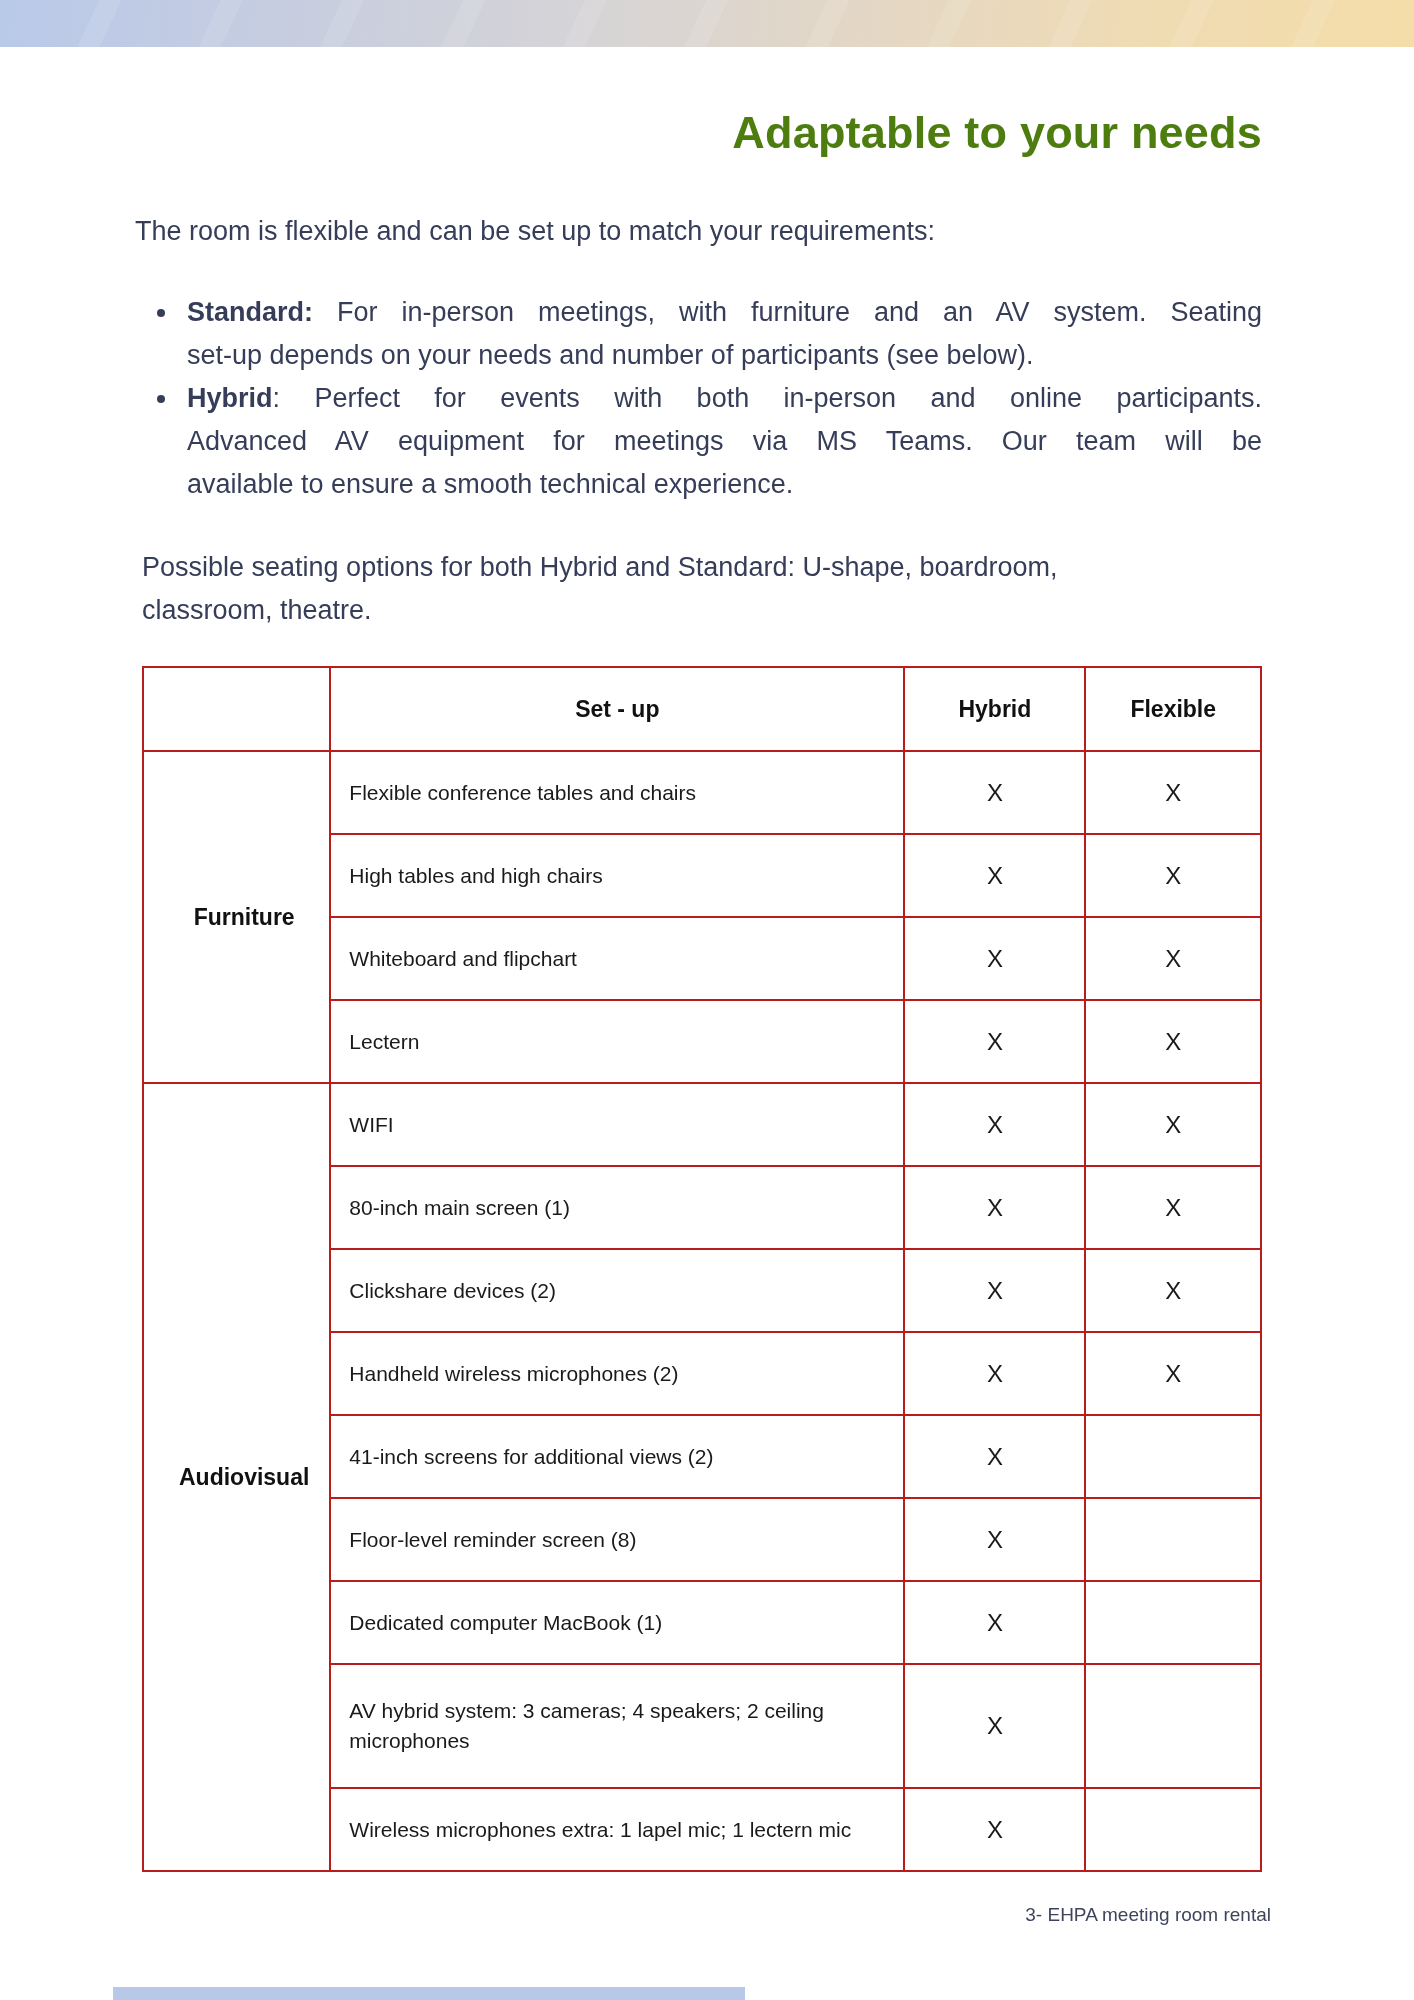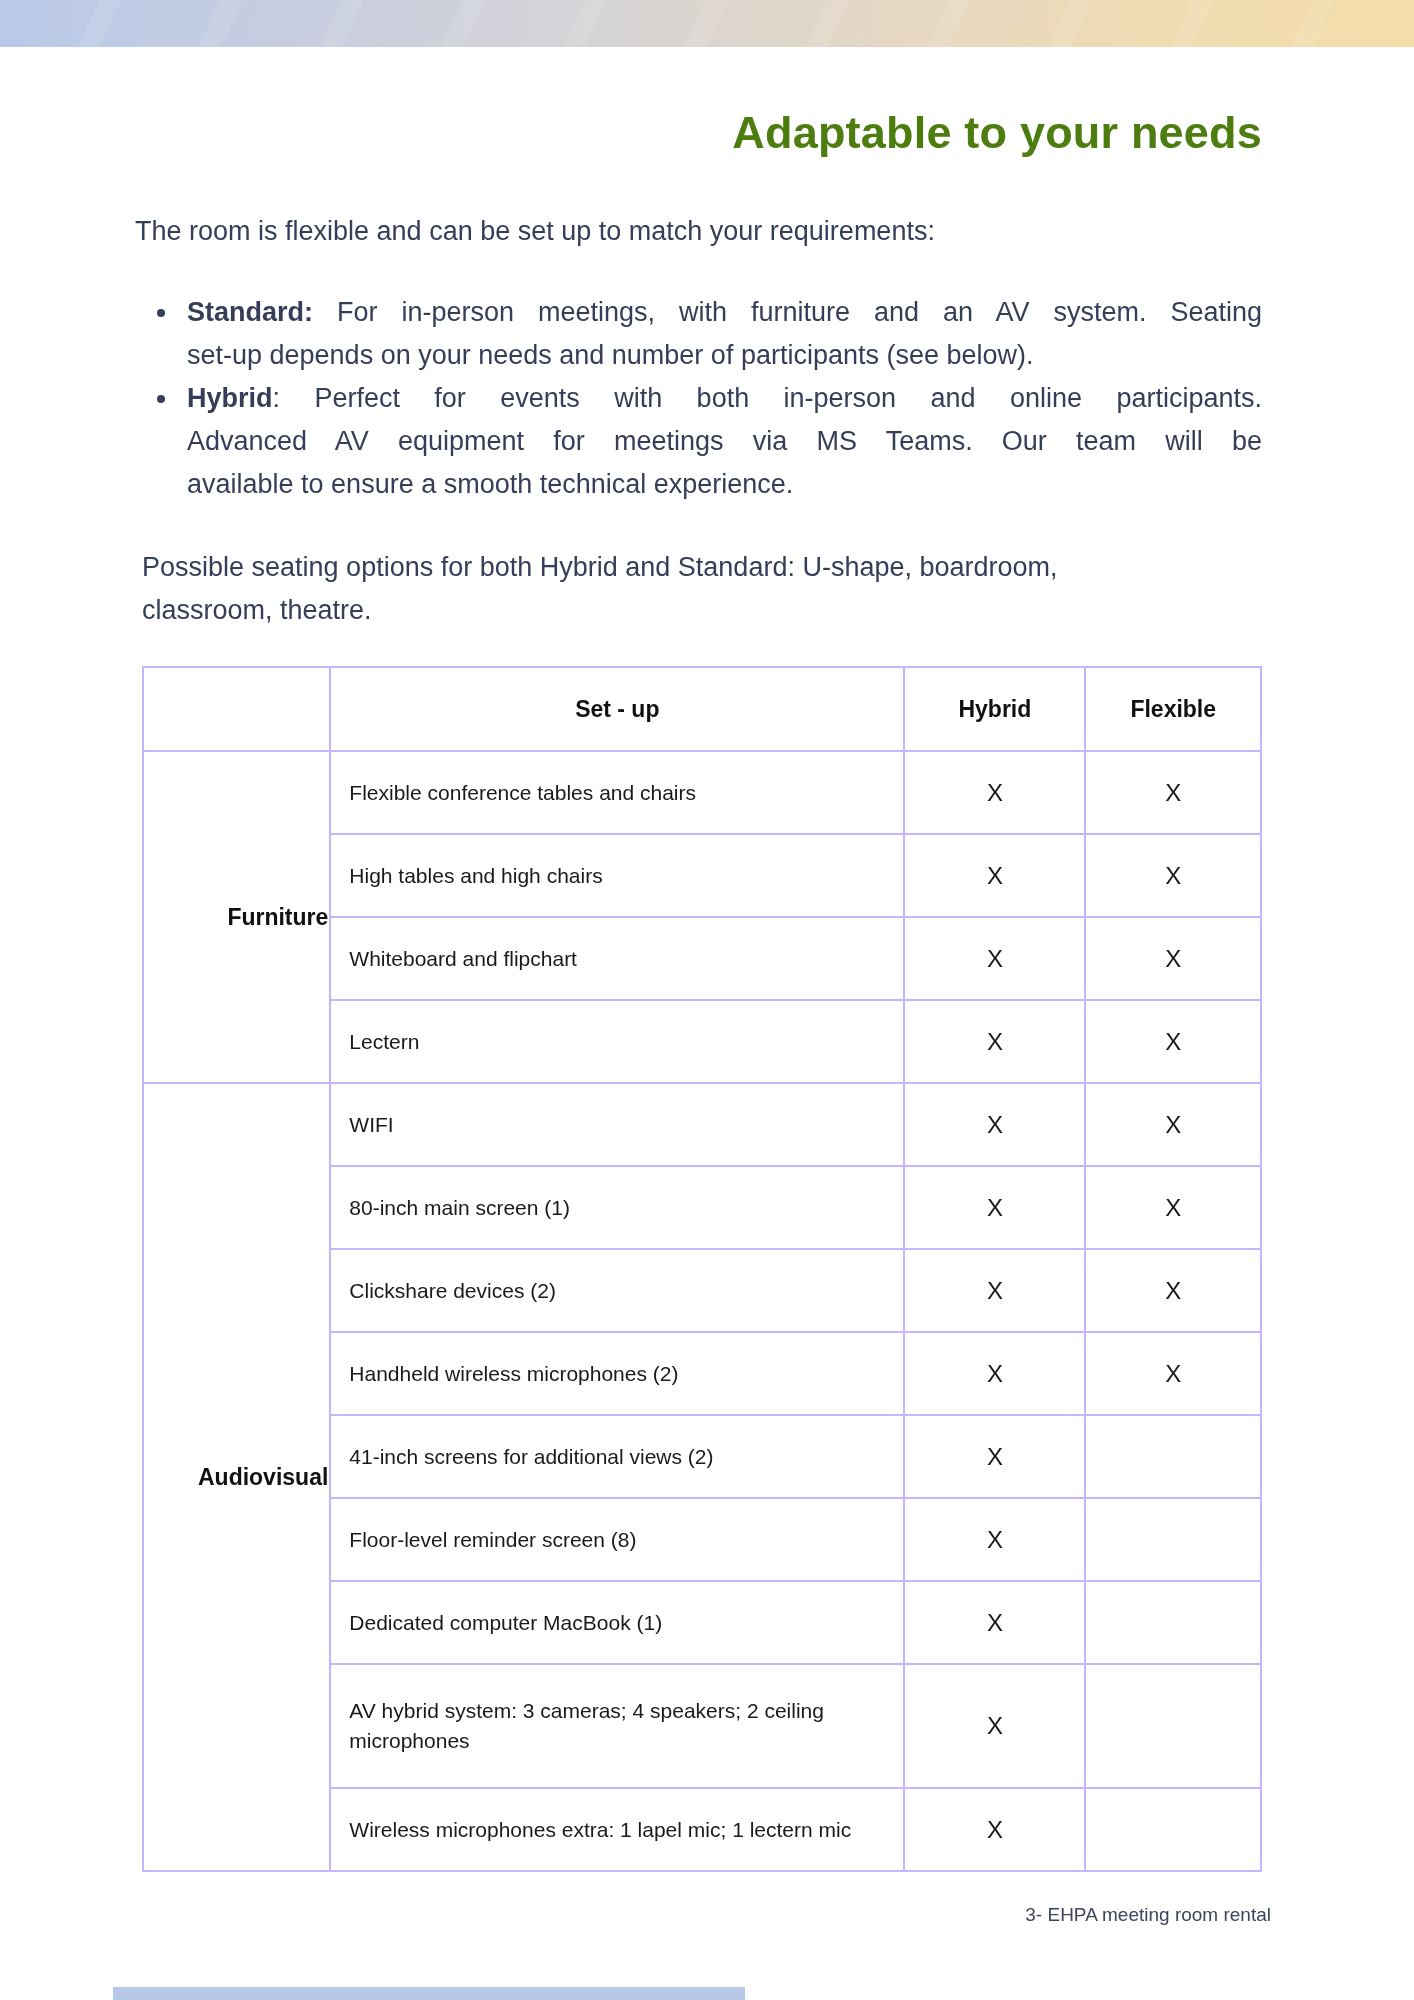--- a/index.html
+++ b/index.html
@@ -48,32 +48,32 @@
   .lead { font-weight: bold; }
 
   .seating { margin: 40px 0 0 7px; font-size: 27px; color: #363d59; line-height: 43px; }
 
   table.features {
     border-collapse: collapse;
     table-layout: fixed;
     margin: 34px 0 0 7px;
   }
   table.features td {
-    border: 2px solid #c4b5fd;
+    border: 2px solid #b91c1c;
     box-sizing: border-box;
     vertical-align: middle;
   }
   td.header-cell {
     height: 84px;
     font-weight: bold; font-size: 23px;
     text-align: center; color: #111111;
   }
   td.group-cell {
     font-weight: bold; font-size: 23px;
-    color: #111111; text-align: right;
+    color: #111111; text-align: center;
     padding-left: 16px;
   }
   td.item-cell {
     height: 83px;
     font-size: 21px; color: #1a1a1a;
     text-align: left;
     padding: 0 30px 0 18px;
     line-height: 30px;
   }
   td.mark-cell {

